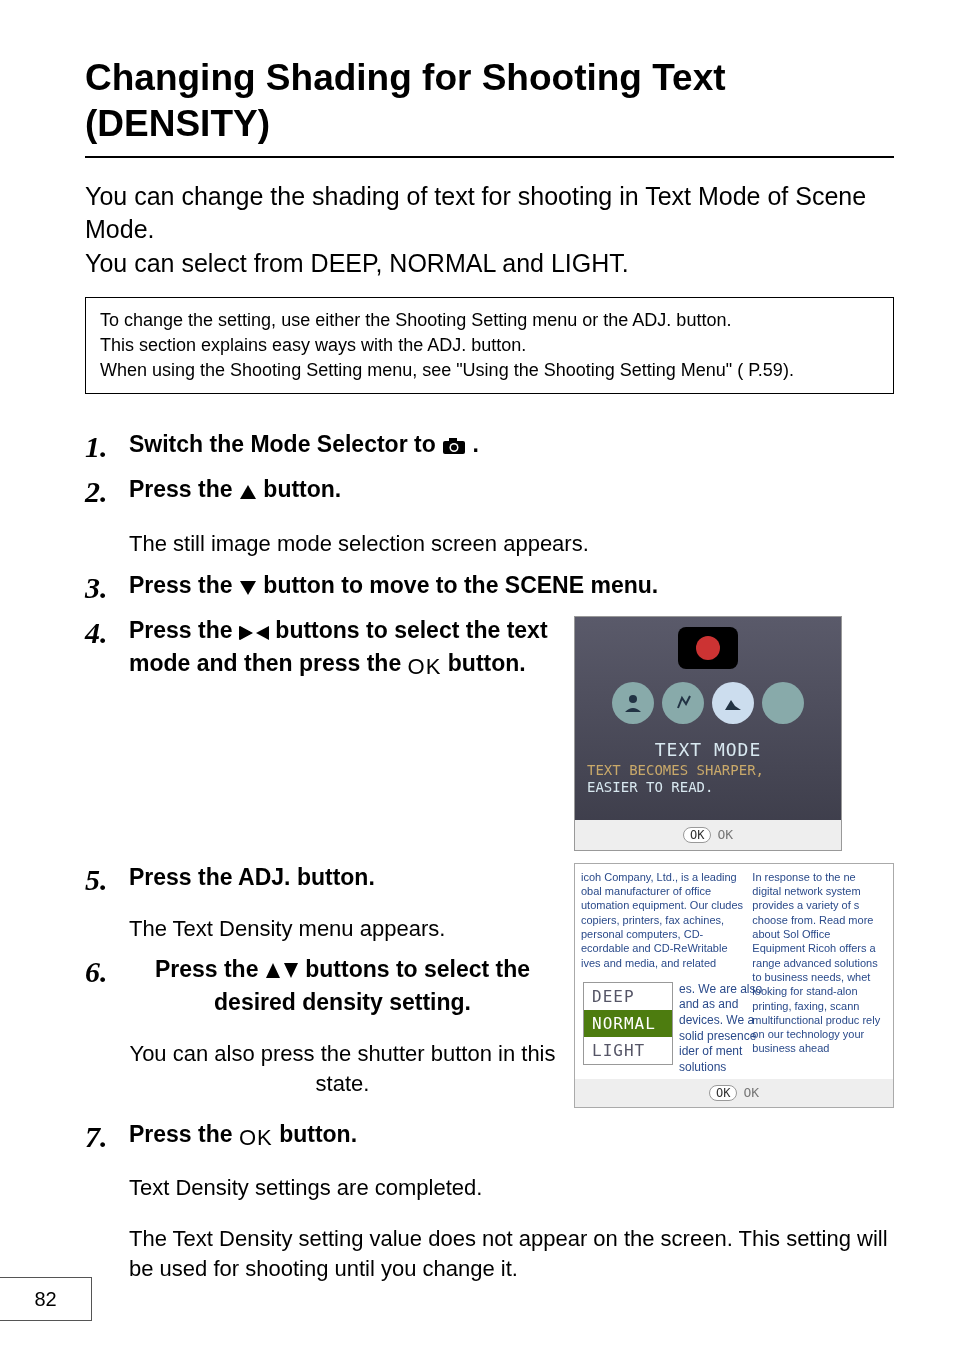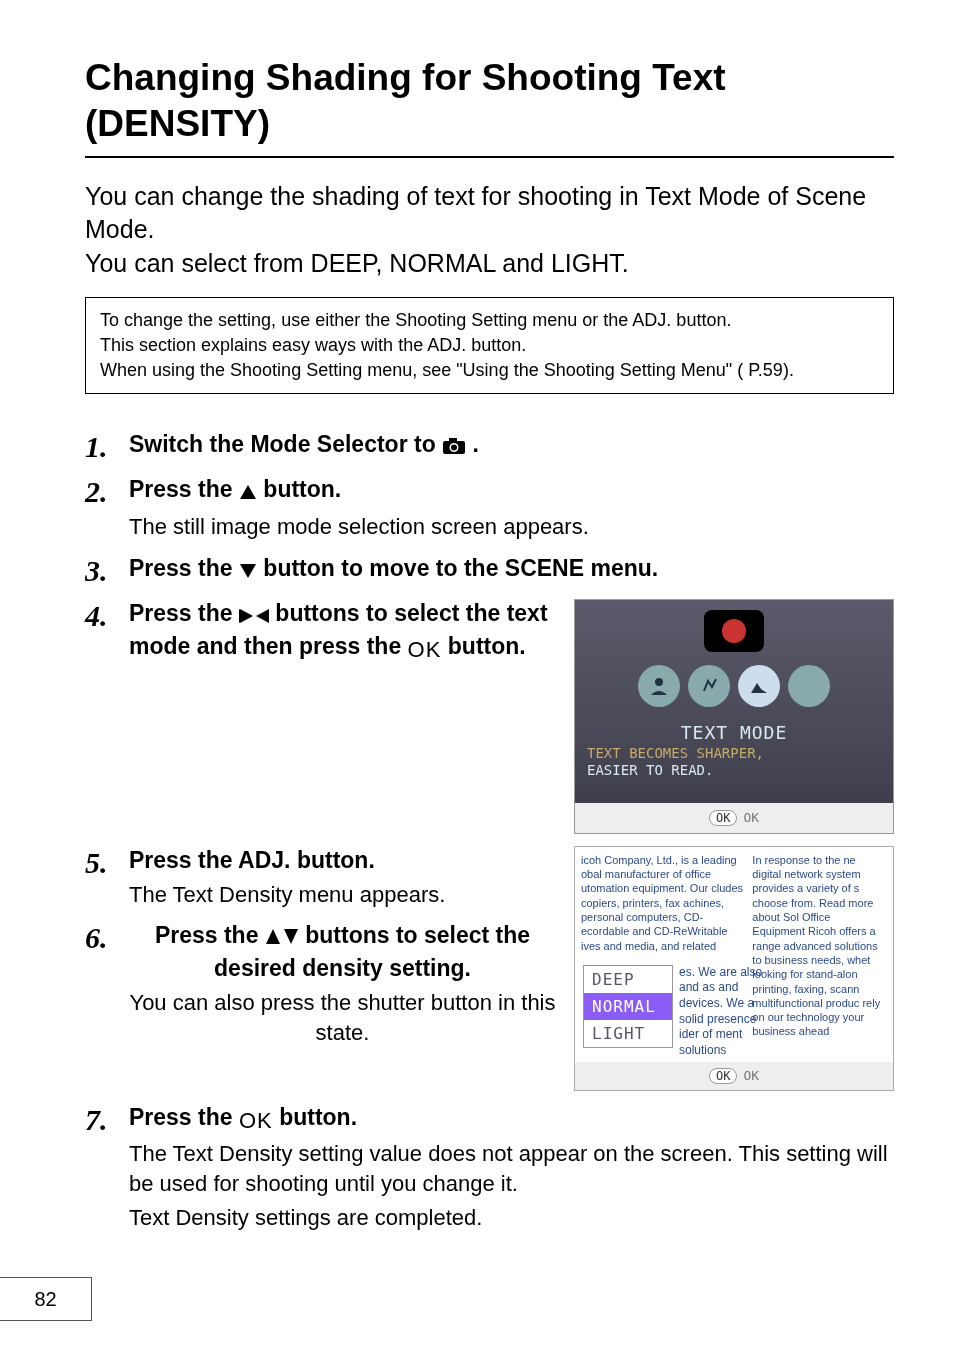--- a/index.html
+++ b/index.html
@@ -7,45 +7,45 @@
   .page { width: 954px; height: 1351px; position: relative; padding: 55px 60px 0 85px; }
   .title { font-family: Arial, Helvetica, sans-serif; font-weight: 900; font-size: 37px; line-height: 1.25; letter-spacing: 0px; }
   .title-rule { border: 0; border-top: 2px solid #000; margin: 8px 0 22px 0; }
   .intro { font-size: 25px; line-height: 1.35; margin-bottom: 16px; }
   .notebox { border: 1px solid #000; padding: 10px 14px; font-size: 18px; line-height: 1.4; margin-bottom: 36px; }
   .steps { list-style: none; }
   .step { display: flex; margin-bottom: 12px; }
   .step-num { font-family: Georgia, 'Times New Roman', serif; font-style: italic; font-weight: bold; font-size: 30px; width: 44px; flex: 0 0 44px; line-height: 1.1; }
   .step-body { flex: 1; }
   .step-head { font-weight: bold; font-size: 23px; line-height: 1.3; }
-  .step-sub { font-size: 22px; line-height: 1.35; margin-top: 4px; }
+  .step-sub { font-size: 22px; line-height: 1.35; margin-top: 21px; }
   .icon { display: inline-block; vertical-align: -3px; }
   .two-col { display: flex; gap: 18px; align-items: flex-start; }
   .two-col .left { flex: 1; }
   .two-col .right { width: 320px; flex: 0 0 320px; }
-  .screenshot { width: 320px; border: 1px solid #999; background: #ddd; }
+  .screenshot { width: 268px; border: 1px solid #999; background: #ddd; }
   .ss1 { height: 235px; position: relative; background: linear-gradient(#5a5a6a, #3b3b48); }
   .ss1 .iconrow { position: absolute; top: 65px; left: 0; right: 0; display: flex; justify-content: center; gap: 8px; }
   .ss1 .iconcircle { width: 42px; height: 42px; border-radius: 50%; background: #8aa; display: flex; align-items: center; justify-content: center; }
   .ss1 .bigcam { width: 60px; height: 42px; border-radius: 8px; background: #000; margin: 10px auto 0 auto; position: relative; }
   .ss1 .bigcam .lens { width: 24px; height: 24px; border-radius: 50%; background: #c33; position: absolute; top: 9px; left: 18px; }
   .ss1 .label { position: absolute; top: 122px; left: 0; right: 0; text-align: center; font-family: monospace; color: #d8e8f0; font-size: 18px; letter-spacing: 1px; }
   .ss1 .desc { position: absolute; top: 145px; left: 12px; right: 12px; font-family: monospace; font-size: 14px; line-height: 1.2; }
   .ss1 .desc .l1 { color: #c9a96a; }
   .ss1 .desc .l2 { color: #d8e8f0; margin-top: 44px; }
   .ss1 .okbar { position: absolute; bottom: 0; left: 0; right: 0; height: 30px; background: #eee; display: flex; align-items: center; justify-content: center; gap: 6px; font-family: monospace; color: #777; }
   .okpill { background: #fff; border: 1px solid #999; border-radius: 10px; padding: 0 6px; font-size: 12px; color: #333; }
   .ss2 { width: 320px; height: 245px; border: 1px solid #aaa; position: relative; background: #fff; font-family: Arial; }
   .ss2 .bluetext { position: absolute; top: 6px; left: 6px; right: 6px; font-size: 11px; line-height: 1.3; color: #2a4a8a; }
   .ss2 .bluetext .col { display: inline-block; vertical-align: top; }
   .ss2 .bluetext .col.left { width: 55%; }
   .ss2 .bluetext .col.right { width: 43%; }
   .ss2 .optbox { position: absolute; left: 8px; top: 118px; width: 90px; border: 1px solid #999; background: #fff; }
   .ss2 .optbox div { font-family: monospace; font-size: 16px; padding: 4px 8px; color: #556; letter-spacing: 1px; }
-  .ss2 .optbox div.sel { background: #8b5cf6; color: #fff; }
+  .ss2 .optbox div.sel { background: #4d7c0f; color: #fff; }
   .ss2 .sidetext { position: absolute; left: 104px; top: 118px; width: 95px; font-size: 12px; color: #2a4a8a; line-height: 1.3; }
   .ss2 .okbar { position: absolute; bottom: 0; left: 0; right: 0; height: 28px; background: #eee; display: flex; align-items: center; justify-content: center; gap: 6px; font-family: monospace; color: #777; }
   .refbox { margin-top: 28px; }
   .refhead { display: flex; align-items: center; }
   .reftitle { font-weight: bold; font-size: 20px; padding: 4px 0 4px 6px; flex: 1; background: linear-gradient(#fff 0%, #fff 55%, #cfcfdc 55%, #cfcfdc 100%); border-bottom: 1px solid #888; }
   .refbody { font-size: 19px; margin: 14px 0 0 30px; }
   .pagenum-box { position: absolute; left: 0; bottom: 30px; width: 92px; height: 44px; border: 1px solid #555; border-left: none; display: flex; align-items: center; justify-content: center; font-size: 20px; }
 </style>
 </head>
 <body>
@@ -229,22 +229,22 @@
     </li>
 
     <li class="step">
       <div class="step-num">7.</div>
       <div class="step-body">
         <div class="step-head">
           <span>Press the </span>
           <span class="icon" style="font-family: Arial; font-weight: normal; font-size: 22px; letter-spacing: 1px;">OK</span>
           <span> button.</span>
         </div>
+        <div class="step-sub">Text Density settings are completed.</div>
         <div class="step-sub">The Text Density setting value does not appear on the screen. This setting will be used for shooting until you change it.</div>
-        <div class="step-sub">Text Density settings are completed.</div>
       </div>
     </li>
 
   </ol>
 
 
   <div class="pagenum-box">82</div>
 
 </div>
 

